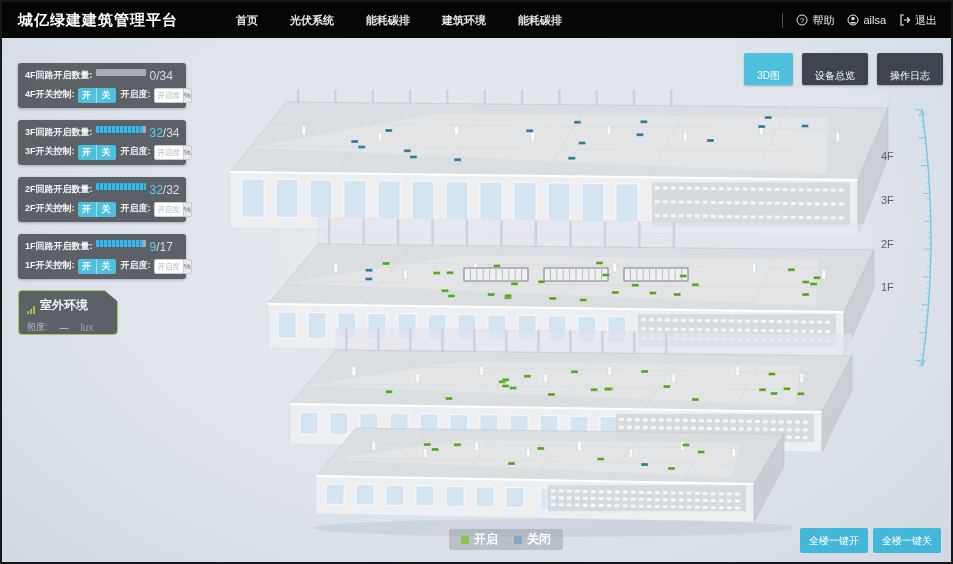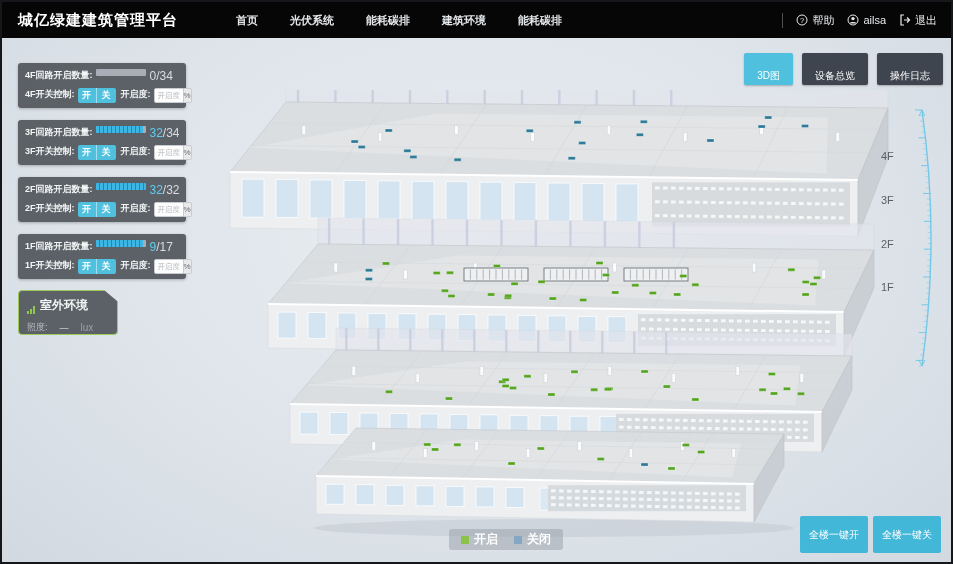--- a/index.html
+++ b/index.html
@@ -91,21 +91,21 @@
   
   .legend{
     position:absolute; left:447px; top:527px; height:21px; padding:0 12px;
     background:rgba(145,153,161,0.45); border-radius:3px; display:flex; align-items:center; gap:16px; z-index:20;
   }
   .leg-item{ display:flex; align-items:center; gap:5px; font-size:12px; color:#fff; font-weight:bold;}
   .leg-sq{ width:8px; height:8px; display:block; }
   
   .bulk-btns{ position:absolute; right:10px; bottom:9px; display:flex; gap:5px; z-index:20;}
   .bulk-btn{
-    height:37px; padding:0 9px; background:#42b7d8; color:#fff; font-size:10px; border:none;
+    height:25px; padding:0 9px; background:#42b7d8; color:#fff; font-size:10px; border:none;
     border-radius:2px; cursor:pointer; white-space:nowrap;
   }
 </style>
 </head>
 <body>
 
 <div class="screen">
 
   <div class="header">
     <div class="logo">城亿绿建建筑管理平台</div>

